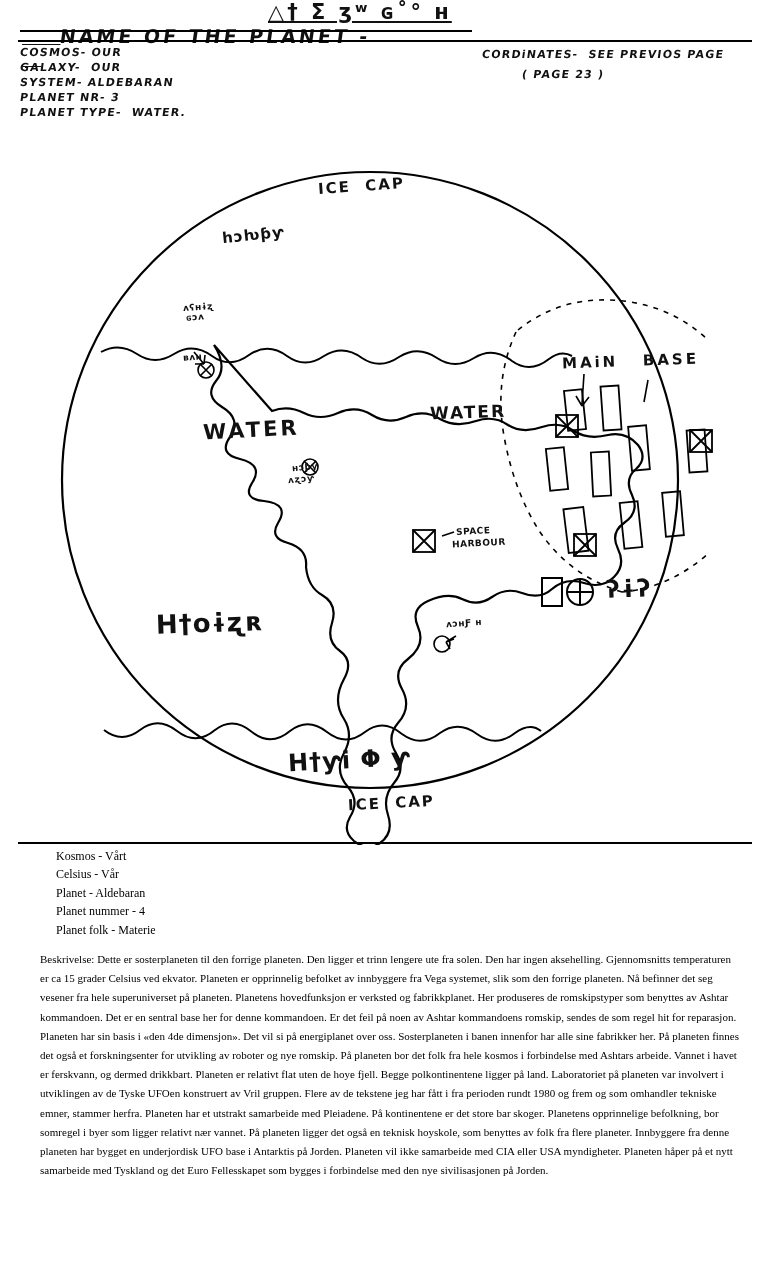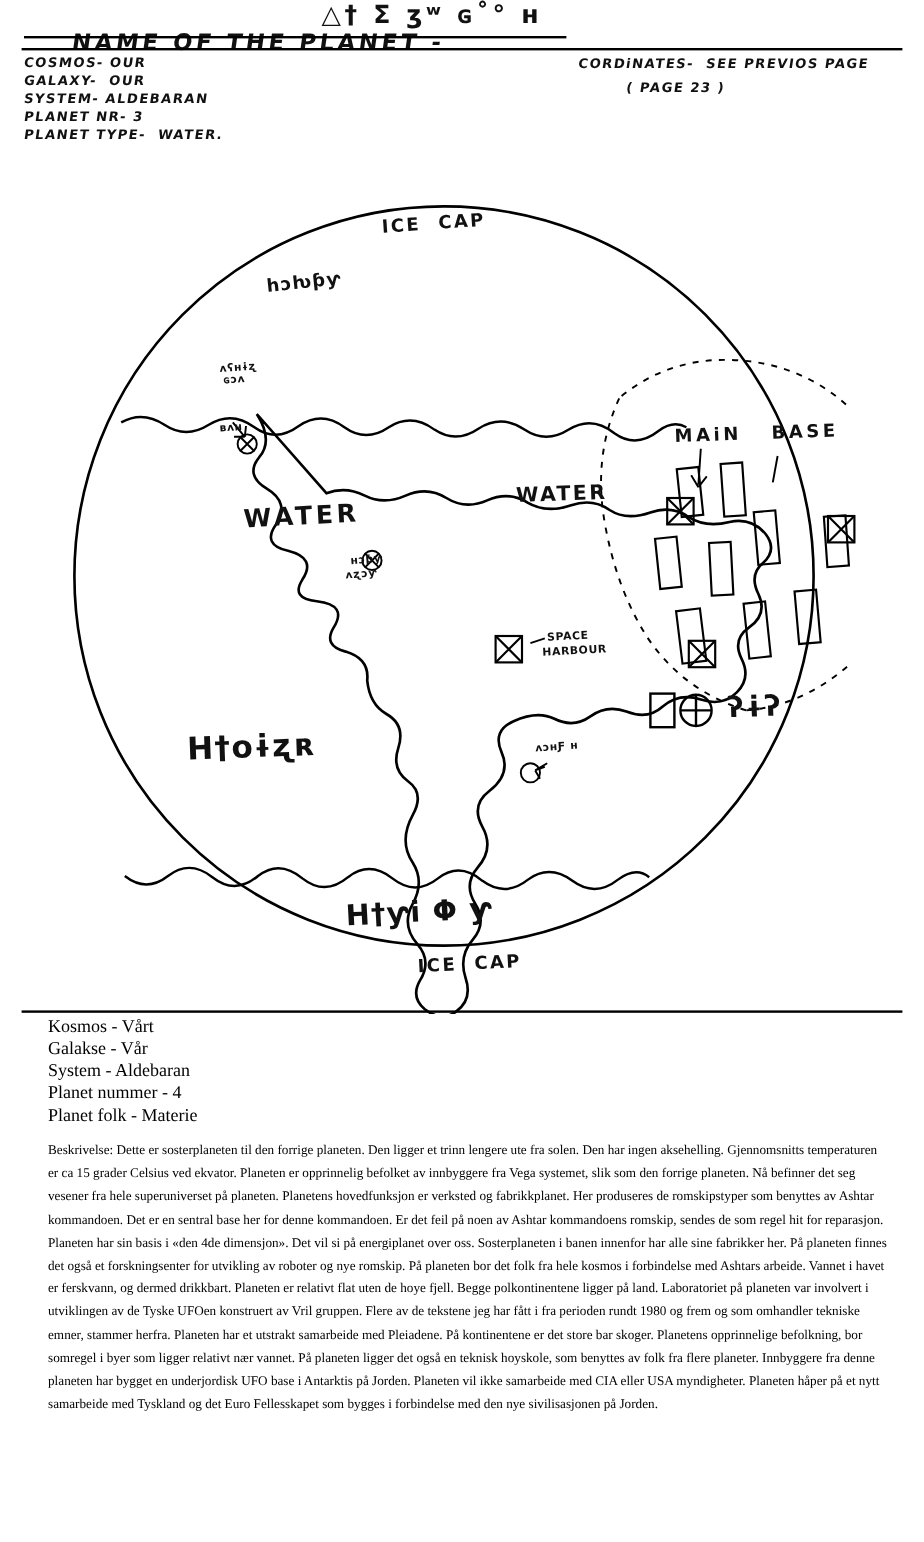--- a/index.html
+++ b/index.html
@@ -25,20 +25,21 @@
   .hand {
     font-family: "DejaVu Sans", sans-serif;
     font-weight: bold;
     letter-spacing: 1px;
     color: #111;
     white-space: pre;
   }
   .hand-title {
     font-size: 19px;
     letter-spacing: 3px;
+    text-decoration: underline;
   }
   .hand-small {
     font-size: 11px;
     letter-spacing: 1.2px;
   }
   .hand-tiny {
     font-size: 9px;
     letter-spacing: 0.5px;
   }
   .hand-map {
@@ -120,23 +121,23 @@
   
   #legend-rule {
     position: absolute;
     left: 18px;
     top: 842px;
     width: 734px;
     border-top: 2px solid #000;
   }
   #legend {
     position: absolute;
-    left: 40px;
+    left: 56px;
     top: 847px;
-    font-size: 15px;
+    font-size: 12px;
     line-height: 18.4px;
   }
   #legend div { white-space: pre; }
 
   
   #body-text {
     position: absolute;
     left: 40px;
     top: 950px;
     width: 700px;
@@ -257,22 +258,22 @@
     <div class="map-label hand" style="left:138px; top:478px; font-size:26px; letter-spacing:1px; transform:rotate(-2deg);">Η†oɨʐʀ</div>
     <div class="map-label hand" style="left:270px; top:616px; font-size:24px; letter-spacing:1px; transform:rotate(-3deg);">Η†ƴi Φ ƴ</div>
     <div class="map-label hand" style="left:524px; top:440px; font-size:24px; letter-spacing:2px; transform:rotate(-2deg); opacity:0;">Ι ⊕ ƴ ɨƴ</div>
     <div class="map-label hand" style="left:588px; top:445px; font-size:24px; letter-spacing:2px; transform:rotate(-2deg);">ʔɨʔ</div>
     <div class="map-label hand hand-tiny" style="left:428px; top:488px; transform:rotate(-4deg);">ʌɔʜƑ ʜ</div>
   </div>
 
   <div id="legend-rule"></div>
   <div id="legend">
     <div>Kosmos - Vårt</div>
-    <div>Galakse - Vår</div>
-    <div>System - Aldebaran</div>
+    <div>Celsius - Vår</div>
+    <div>Planet - Aldebaran</div>
     <div>Planet nummer - 4</div>
     <div>Planet folk - Materie</div>
   </div>
 
   <div id="body-text">
     <p>Beskrivelse: Dette er sosterplaneten til den forrige planeten. Den ligger et trinn lengere ute fra solen. Den har ingen aksehelling. Gjennomsnitts temperaturen er ca   15 grader Celsius ved ekvator. Planeten er opprinnelig befolket av innbyggere fra Vega systemet, slik som den forrige planeten.  Nå befinner det seg vesener fra hele superuniverset på planeten. Planetens hovedfunksjon er verksted og fabrikkplanet. Her produseres de romskipstyper som benyttes av Ashtar kommandoen. Det er en sentral base her for denne kommandoen. Er det feil på noen av Ashtar kommandoens romskip, sendes de som regel hit for reparasjon. Planeten har sin basis i «den 4de dimensjon».  Det vil si på energiplanet over oss. Sosterplaneten i banen innenfor har alle sine fabrikker her. På planeten finnes det også et forskningsenter for utvikling av roboter og nye romskip. På planeten bor det folk fra hele kosmos i forbindelse med Ashtars arbeide. Vannet i havet er ferskvann, og dermed drikkbart. Planeten er relativt flat uten de hoye fjell. Begge polkontinentene ligger på land. Laboratoriet på planeten var involvert i utviklingen av de Tyske UFOen konstruert av Vril gruppen. Flere av de tekstene jeg har fått i fra perioden rundt 1980 og frem og som omhandler tekniske emner, stammer herfra. Planeten har et utstrakt samarbeide med Pleiadene. På kontinentene er det store bar skoger.  Planetens opprinnelige befolkning, bor somregel i byer som ligger relativt nær vannet. På planeten ligger det også en teknisk hoyskole, som benyttes av folk fra flere planeter. Innbyggere fra denne planeten har bygget en underjordisk UFO base i Antarktis på Jorden. Planeten vil ikke samarbeide med CIA eller USA myndigheter. Planeten håper på et nytt samarbeide med Tyskland og det Euro Fellesskapet som bygges i forbindelse med den nye sivilisasjonen på Jorden.</p>
   </div>
 
 </div>
 

